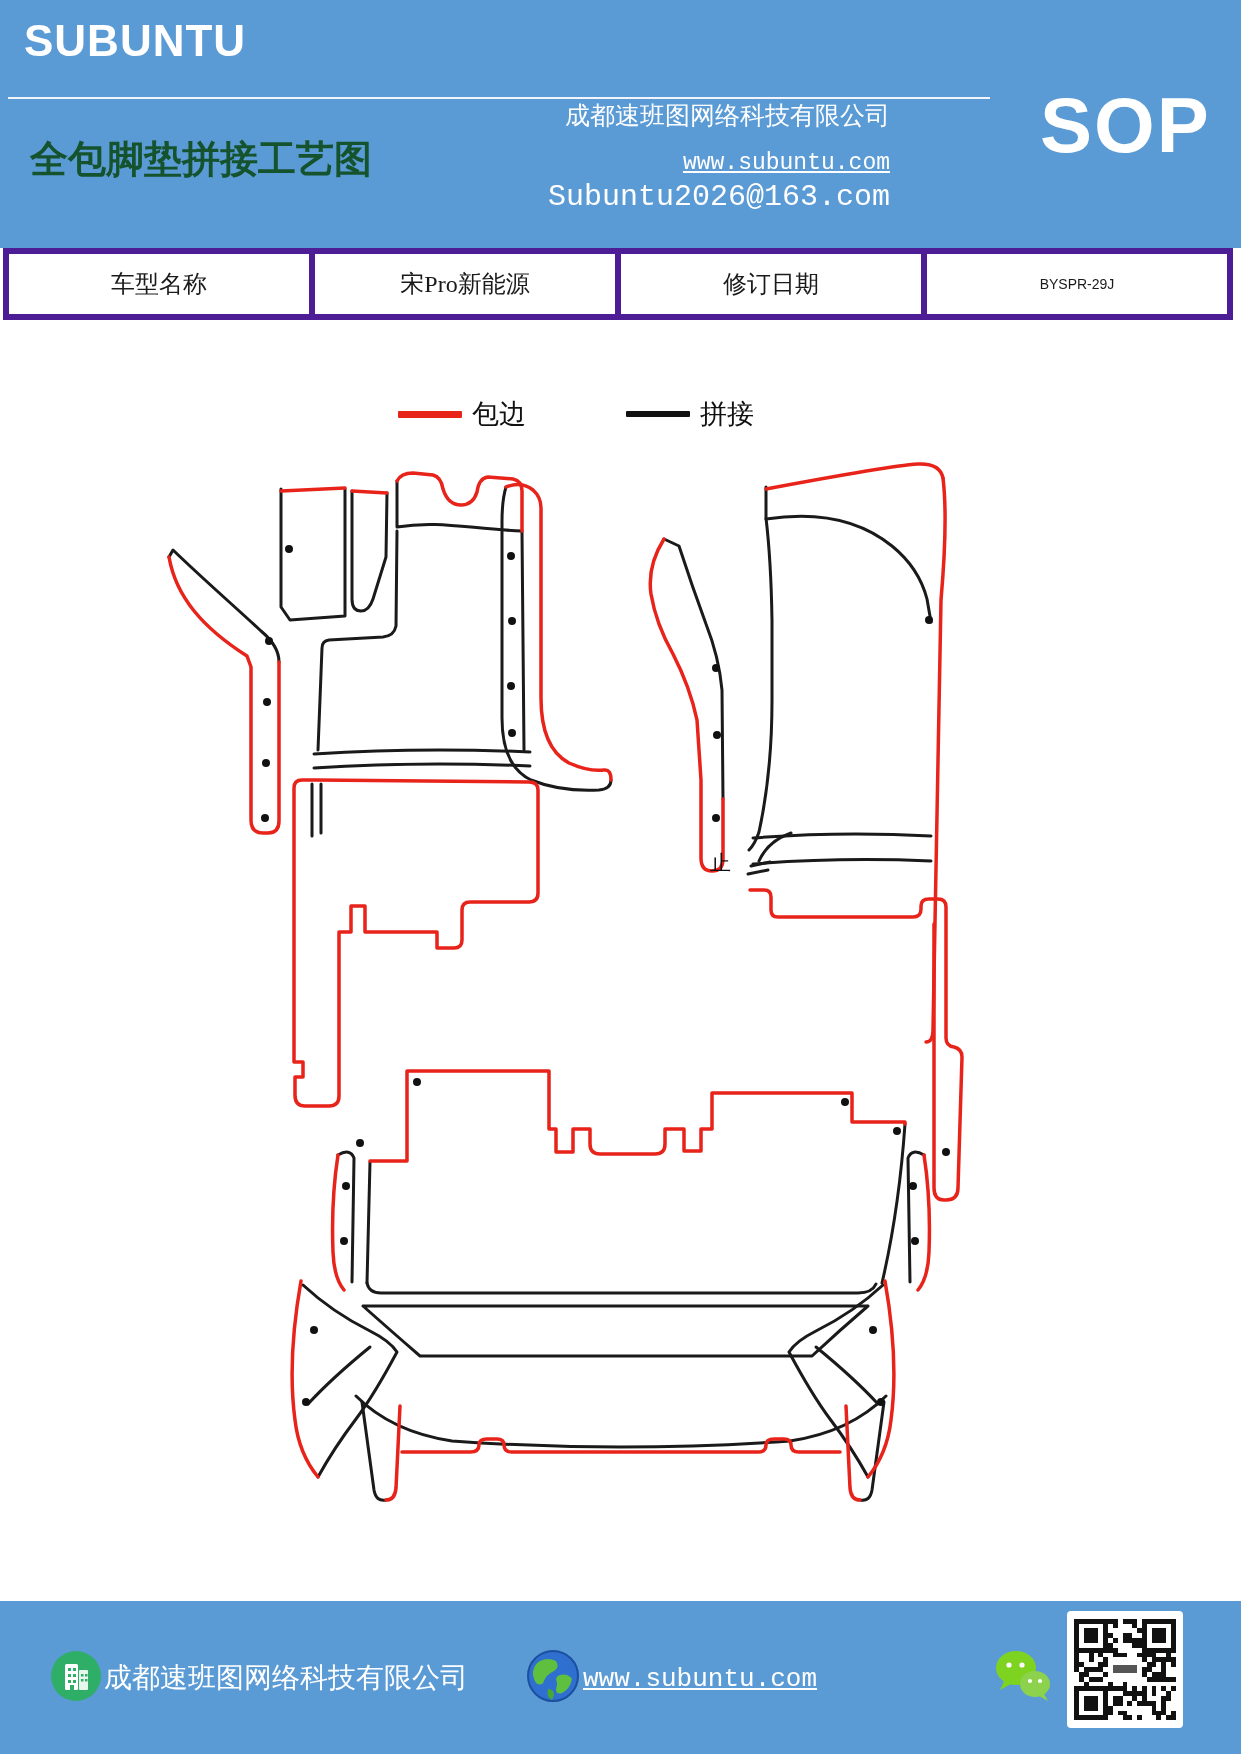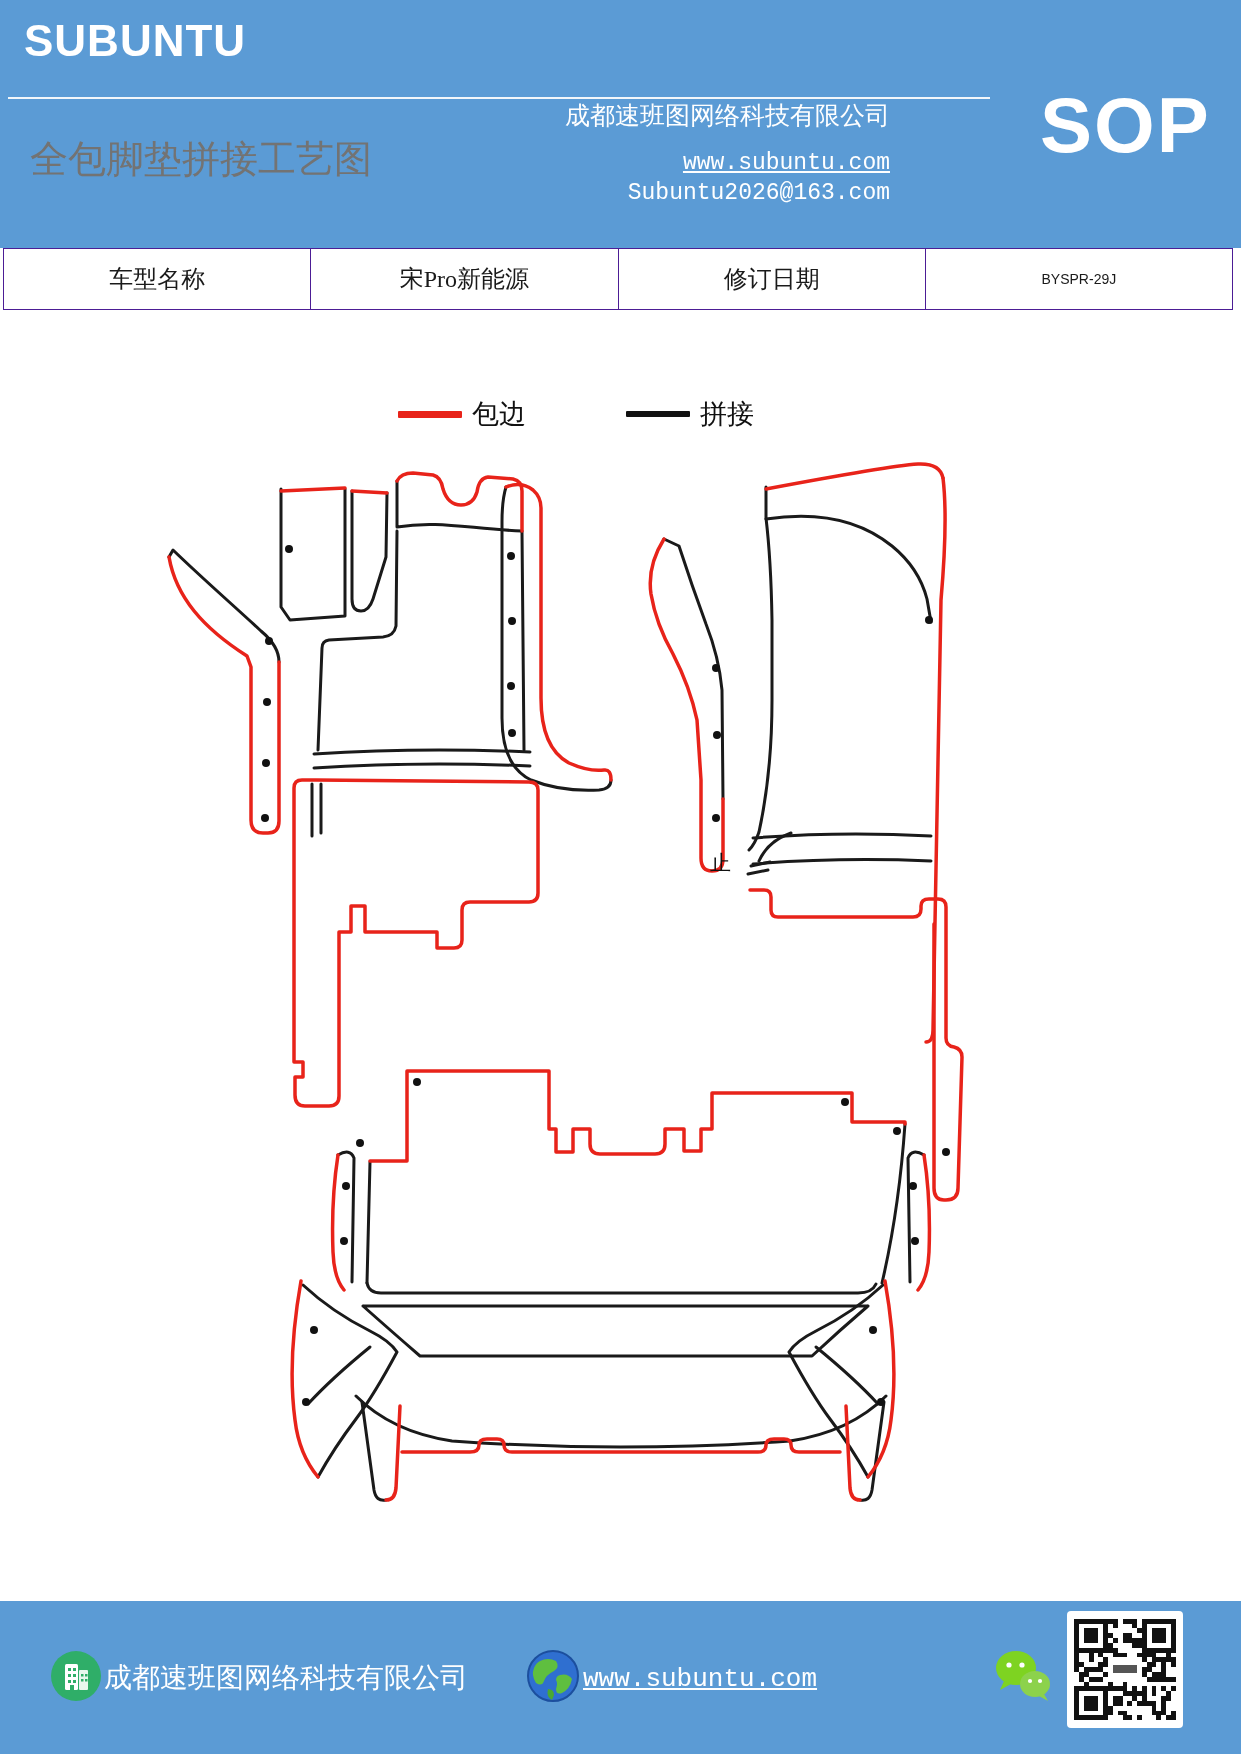--- a/index.html
+++ b/index.html
@@ -4,34 +4,34 @@
 <style>
   html,body{margin:0;padding:0;}
   body{width:1241px;height:1754px;position:relative;background:#fff;
        font-family:"Liberation Sans",sans-serif;overflow:hidden;}
   .abs{position:absolute;}
   
   .header{left:0;top:0;width:1241px;height:248px;background:#5B9BD5;}
   .logo{left:24px;top:16px;color:#fff;font-size:44px;font-weight:800;
         letter-spacing:1px;font-family:"Liberation Sans",sans-serif;}
   .header-rule{left:8px;top:97px;width:982px;height:2px;background:#f2f6fa;}
-  .doc-title{left:30px;top:134px;color:#737373;font-size:38px;font-weight:400;
+  .doc-title{left:30px;top:134px;color:#14532d;font-size:38px;font-weight:700;
              font-family:"Liberation Serif",serif;}
   .hdr-company{right:351px;top:99px;color:#fff;font-size:25px;text-align:right;
                font-family:"Liberation Serif",serif;}
   .hdr-site{right:351px;top:150px;color:#fff;font-size:23px;text-align:right;
             font-family:"Liberation Mono","DejaVu Sans Mono",monospace;
             text-decoration:underline;}
-  .hdr-mail{right:351px;top:180px;color:#fff;font-size:23px;text-align:right;
+  .hdr-mail{right:351px;top:180px;color:#fff;font-size:30px;text-align:right;
             font-family:"Liberation Mono","DejaVu Sans Mono",monospace;}
   .sop{left:1040px;top:80px;color:#fff;font-size:78px;font-weight:800;
        letter-spacing:2px;font-family:"Liberation Sans",sans-serif;text-align:center;}
   
   .spec{left:3px;top:248px;width:1230px;border-collapse:collapse;table-layout:fixed;}
-  .spec td{border:1px solid #4c1d95;height:58px;text-align:center;vertical-align:middle;
+  .spec td{border:6px solid #4c1d95;height:58px;text-align:center;vertical-align:middle;
            font-size:24px;color:#1a1a1a;font-family:"Liberation Serif",serif;}
   .spec td.val-latin{font-family:"Liberation Sans",sans-serif;font-size:14px;}
   
   .legend{left:398px;top:396px;display:flex;align-items:center;gap:10px;}
   .swatch{width:64px;height:7px;border-radius:1px;}
   .swatch.red{background:#E8231A;}
   .swatch.black{background:#111;height:6px;}
   .legend-label{font-size:27px;color:#111;font-family:"Liberation Serif",serif;
                 margin-right:90px;}
   

